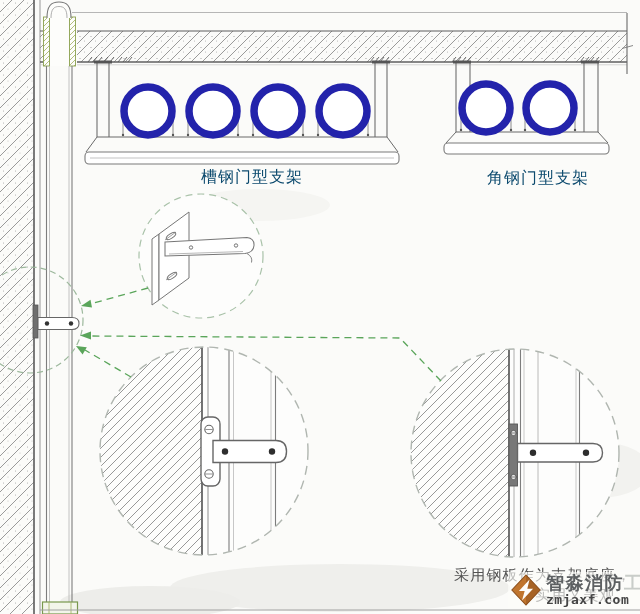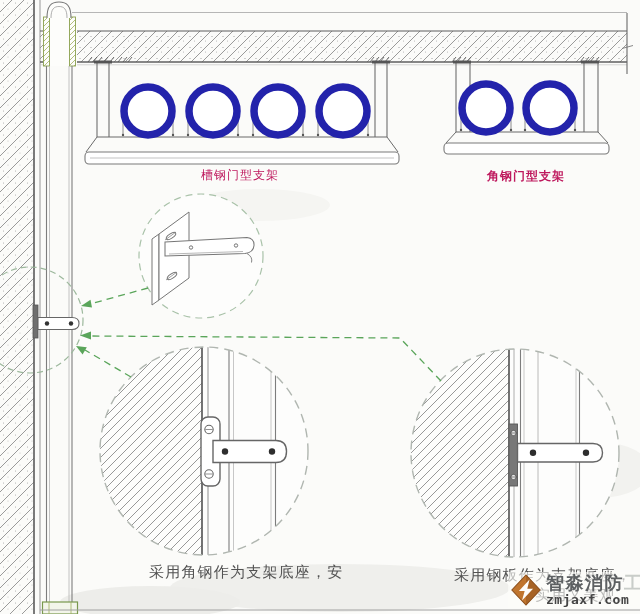--- a/index.html
+++ b/index.html
@@ -3,21 +3,21 @@
 <meta charset="utf-8">
 <style>
   html,body{margin:0;padding:0;background:#e8e8e8;}
   .stage{
     position:relative;width:640px;height:614px;margin:0 auto;
     background:#fbfbf9;overflow:hidden;
     font-family:"DejaVu Sans",sans-serif;
   }
   .stage svg.main{position:absolute;left:0;top:0;}
   .lbl{
-    position:absolute;color:#be185d;font-size:12px;letter-spacing:1px;
+    position:absolute;color:#0c4a6e;font-size:16px;letter-spacing:1px;
     white-space:nowrap;
   }
   .note{
     position:absolute;color:#525252;font-size:15px;line-height:20px;
     letter-spacing:1.2px;white-space:nowrap;
   }
   .note .ind{padding-left:9px;}
   .watermark{
     position:absolute;left:508px;top:572px;
     display:flex;align-items:center;gap:5px;
@@ -250,24 +250,23 @@
     <path d="M131,377 L85,350"></path>
   </g>
   <g fill="#5aa55a">
     <polygon points="81,306 90.5,299.8 92,307.5"></polygon>
     <polygon points="80,335.5 91,331.5 91,339.5"></polygon>
     <polygon points="76,346 86.8,347.2 82.6,354.6"></polygon>
   </g>
 </svg>
 
 <div class="lbl" style="left:201px;top:167px;">槽钢门型支架</div>
-<div class="lbl" style="left:487px;top:168px;font-weight:bold;">角钢门型支架</div>
+<div class="lbl" style="left:487px;top:168px;">角钢门型支架</div>
 
 <div class="note" style="left:140px;top:562px;">
-  <div class="ind">采用角钢作为支架底座，安</div>
 </div>
 
 <div class="note" style="left:454px;top:565px;text-align:right;">
   <div>采用钢板作为支架底座，</div>
   <div>实用又美观。</div>
 </div>
 
 <div class="watermark">
   <svg viewBox="0 0 34 38" width="30" height="34">
     <polygon points="17,2 33,19 17,36 1,19" fill="#c0752e" stroke="#8a4d1a" stroke-width="1.2"></polygon>

